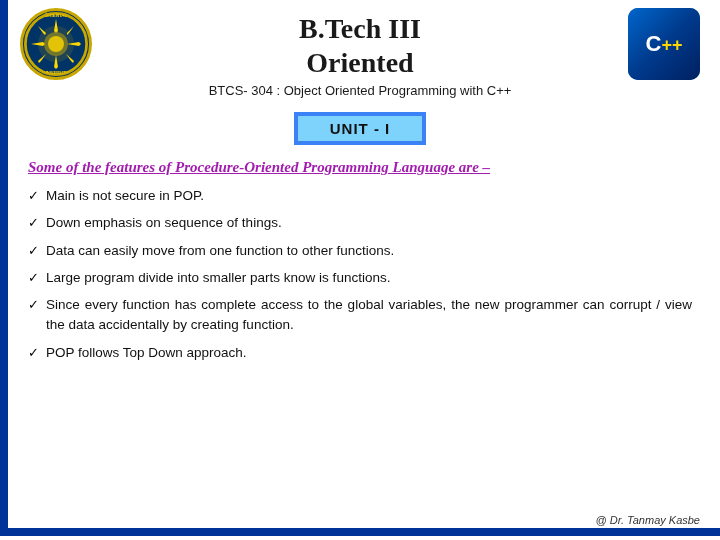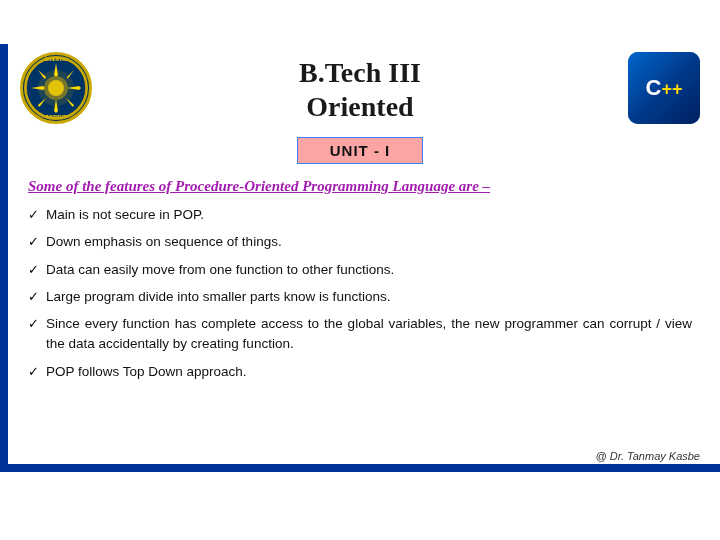--- a/index.html
+++ b/index.html
@@ -8,25 +8,24 @@
       width: 720px;
       height: 540px;
       background: #ffffff;
       font-family: 'Times New Roman', Times, serif;
       overflow: hidden;
       position: relative;
     }
 
     .page {
       width: 720px;
-      height: 428px;
+      height: 536px;
       background: #fff;
       position: relative;
       padding: 0;
-      margin-top: 44px;
     }
 
     
     .header {
       display: flex;
       align-items: center;
       justify-content: center;
       padding: 12px 20px 6px 20px;
       position: relative;
     }
@@ -147,22 +146,22 @@
     }
 
     
     .unit-badge {
       display: flex;
       justify-content: center;
       margin: 8px 0 10px 0;
     }
 
     .unit-box {
-      background: #fca5a5;
-      border: 1px solid #3b82f6;
+      background: #7dd3fc;
+      border: 4px solid #3b82f6;
       padding: 4px 32px;
       font-size: 15px;
       font-weight: bold;
       font-family: Arial, sans-serif;
       color: #111;
       letter-spacing: 1px;
     }
 
     
     .content {
@@ -251,20 +250,21 @@
           <text x="33" y="63" text-anchor="middle" font-size="4" fill="#FFD700" font-family="Arial" font-weight="bold">UNIVERSITY</text>
         </svg>
       </div>
     </div>
 
     <div class="title-block">
       <div class="title-main">
         <span>B.Tech III</span><br>
         <span>Oriented</span>
       </div>
+      <div class="subtitle">BTCS- 304 : Object Oriented Programming with C++</div>
     </div>
 
     <div class="cpp-logo">
       <div class="cpp-box">
         <span class="cpp-text">
           <span>C</span><span class="plus">++</span>
         </span>
       </div>
     </div>
 

